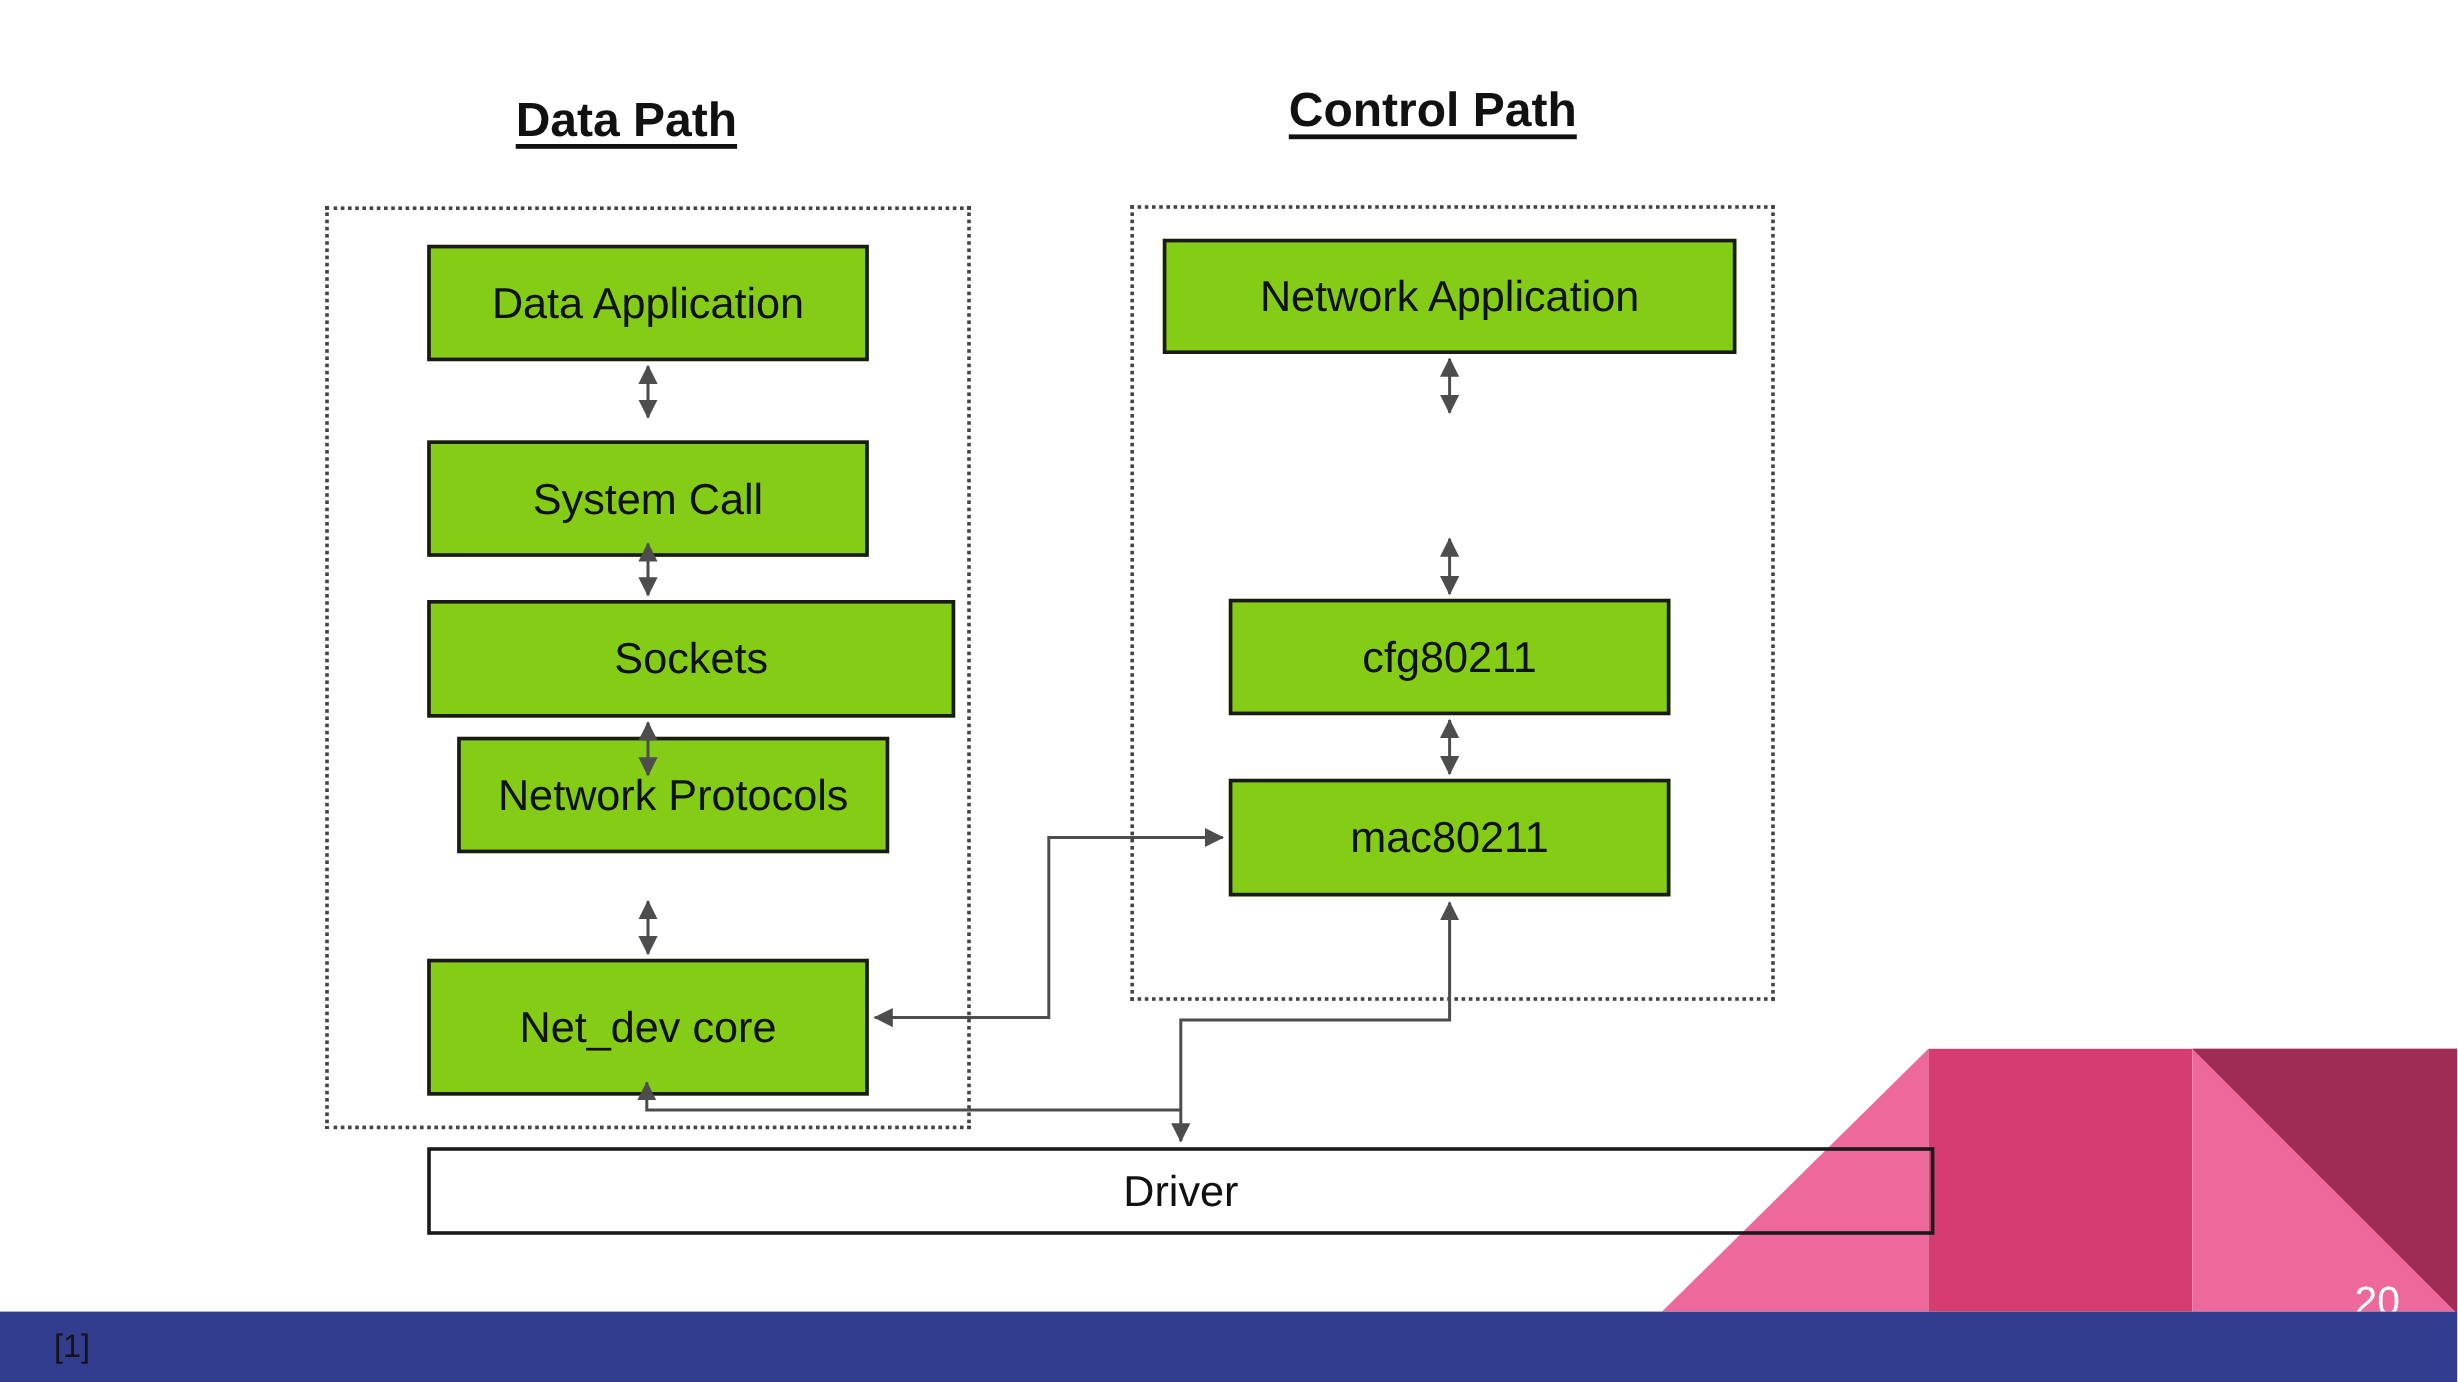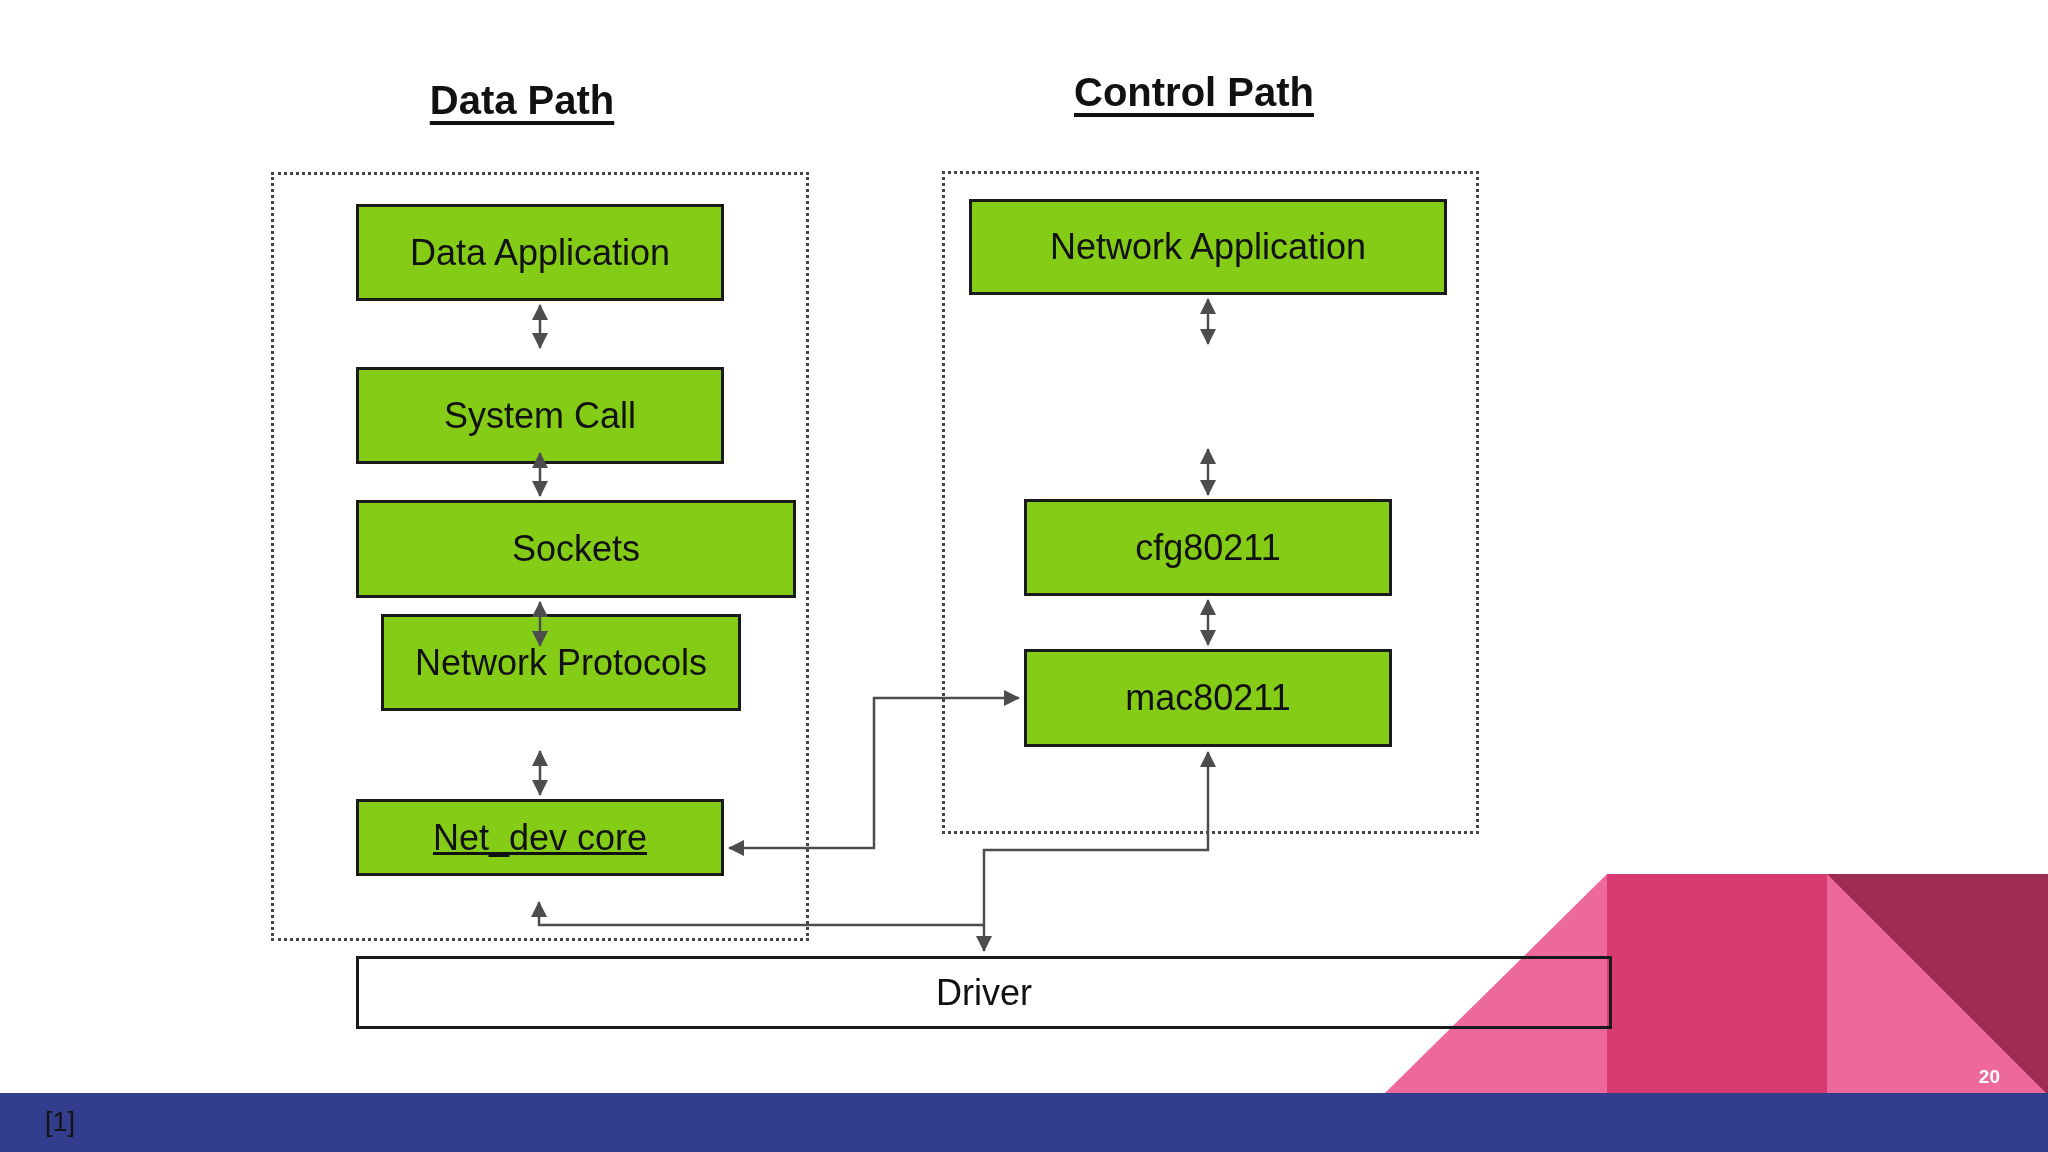--- a/index.html
+++ b/index.html
@@ -23,21 +23,21 @@
   #deco-layer{z-index:1;}
   .layer-boxes{z-index:2;}
   #driver-box{z-index:3;}
   #connector-layer{z-index:4;pointer-events:none;}
   .connector{stroke:var(--connector,#4d4d4d);stroke-width:2.5;fill:none;}
   marker path{fill:var(--connector,#4d4d4d);}
   .shape-pink-light{fill:var(--accent_pink_light,#ee699b);}
   .shape-pink-dark{fill:var(--accent_pink_dark,#d63c72);}
   .shape-maroon{fill:var(--accent_maroon,#9e2c54);}
   .page-number{
-    position:absolute;z-index:5;color:var(--page_number_color,#fff);font-size:19px;text-align:right;font-weight:bold;
+    position:absolute;z-index:5;color:var(--page_number_color,#fff);font-size:34px;text-align:right;
   }
   .footer-bar{
     position:absolute;z-index:6;left:0;top:1093px;width:2048px;height:59px;
     background:var(--footer_bar,#323d8d);display:flex;align-items:center;
     padding-left:45px;box-sizing:border-box;font-size:27px;
   }
   .footer-ref{color:#141414;margin-right:12px;}
   .footer-link{color:var(--link,#e872a0);text-decoration:underline;text-underline-offset:4px;}
 </style>
 </head>
@@ -55,21 +55,21 @@
   <div class="col-title" style="left:372px;top:78px;width:300px;">Data Path</div>
   <div class="col-title" style="left:1044px;top:70px;width:300px;">Control Path</div>
 
   <div class="panel layer-boxes" style="left:271px;top:172px;width:538px;height:769px;"></div>
   <div class="panel layer-boxes" style="left:942px;top:171px;width:537px;height:663px;"></div>
 
   <div class="box layer-boxes" style="left:356px;top:204px;width:368px;height:97px;">Data Application</div>
   <div class="box layer-boxes" style="left:356px;top:352px;width:368px;height:97px;margin-top:15px;">System Call</div>
   <div class="box layer-boxes" style="left:356px;top:500px;width:440px;height:98px;">Sockets</div>
   <div class="box layer-boxes" style="left:356px;top:614px;width:360px;height:97px;margin-left:25px;">Network Protocols</div>
-  <div class="box layer-boxes" style="left:356px;top:799px;width:368px;height:77px;text-decoration:underline;">Net_dev core</div>
+  <div class="box layer-boxes" style="left:356px;top:799px;width:368px;height:114px;">Net_dev core</div>
 
   <div class="box layer-boxes" style="left:969px;top:199px;width:478px;height:96px;">Network Application</div>
   <div class="box layer-boxes" style="left:1024px;top:499px;width:368px;height:97px;">cfg80211</div>
   <div class="box layer-boxes" style="left:1024px;top:649px;width:368px;height:98px;">mac80211</div>
 
   <div id="driver-box" class="box transparent" style="left:356px;top:956px;width:1256px;height:73px;">Driver</div>
 
   <svg id="connector-layer" width="2048" height="1152" viewBox="0 0 2048 1152">
     <defs>
       <marker id="ah" markerUnits="userSpaceOnUse" markerWidth="20" markerHeight="18" refX="15" refY="8" orient="auto-start-reverse">

